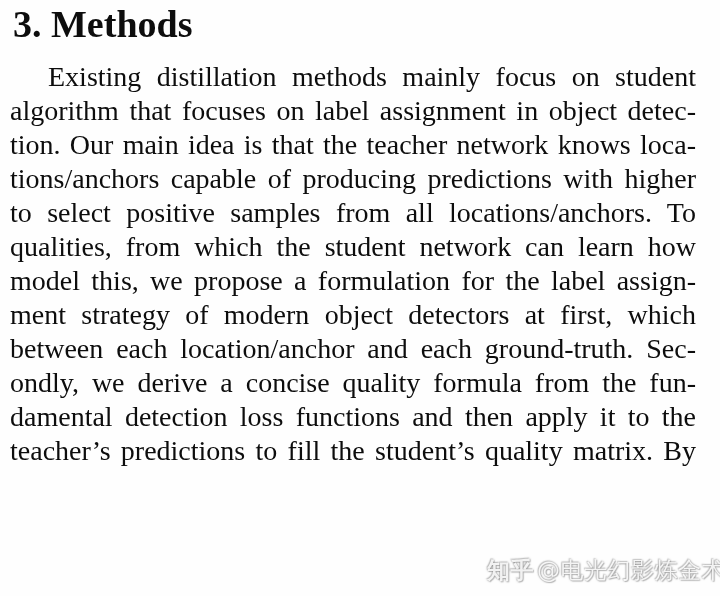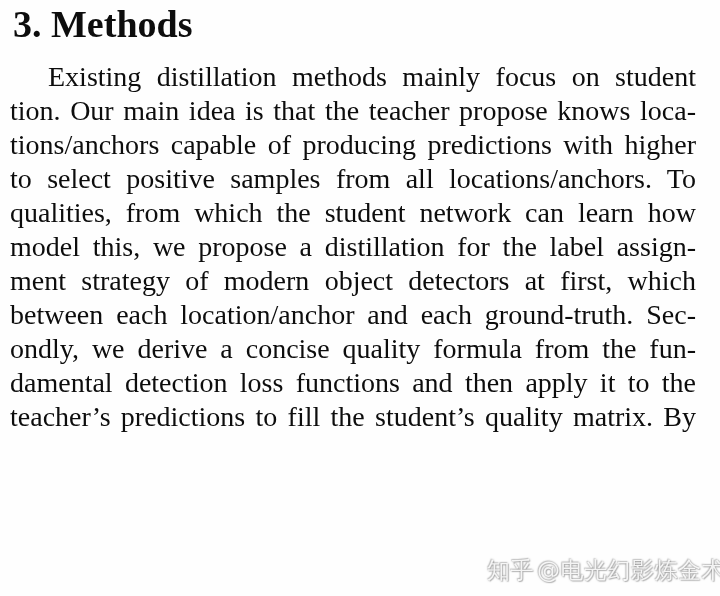--- a/index.html
+++ b/index.html
@@ -46,36 +46,37 @@
     font-family: "DejaVu Sans", sans-serif;
     color: rgba(255,255,255,0.88);
     text-shadow:
       0 0 2px rgba(128,128,128,0.85),
       1px 1px 1px rgba(150,150,150,0.55),
       -1px -1px 1px rgba(165,165,165,0.45);
     letter-spacing: 0.5px;
     white-space: nowrap;
     pointer-events: none;
   }
-  .watermark .site { margin-right: 3px; }
+  .watermark .site { margin-right: 3px; font-weight: bold; }
 </style>
 </head>
 <body>
 
 <div class="page">
 
   <h2 class="heading">3. Methods</h2>
 
   <div class="para" id="paragraph">
       <div class="line indent">Existing distillation methods mainly focus on student</div>
-      <div class="line">tion. Our main idea is that the teacher propose knows loca-</div>
+      <div class="line">algorithm that focuses on label assignment in object detec-</div>
+      <div class="line">tion. Our main idea is that the teacher network knows loca-</div>
       <div class="line">tions/anchors capable of producing predictions with higher</div>
       <div class="line">to select positive samples from all locations/anchors. To</div>
       <div class="line">qualities, from which the student network can learn how</div>
-      <div class="line">model this, we propose a distillation for the label assign-</div>
+      <div class="line">model this, we propose a formulation for the label assign-</div>
       <div class="line">ment strategy of modern object detectors at first, which</div>
       <div class="line">between each location/anchor and each ground-truth. Sec-</div>
       <div class="line">ondly, we derive a concise quality formula from the fun-</div>
       <div class="line">damental detection loss functions and then apply it to the</div>
       <div class="line">teacher’s predictions to fill the student’s quality matrix. By</div>
     </div>
 
   <div class="watermark">
     <span class="site">知乎</span><span>@电光幻影炼金术</span>
   </div>

